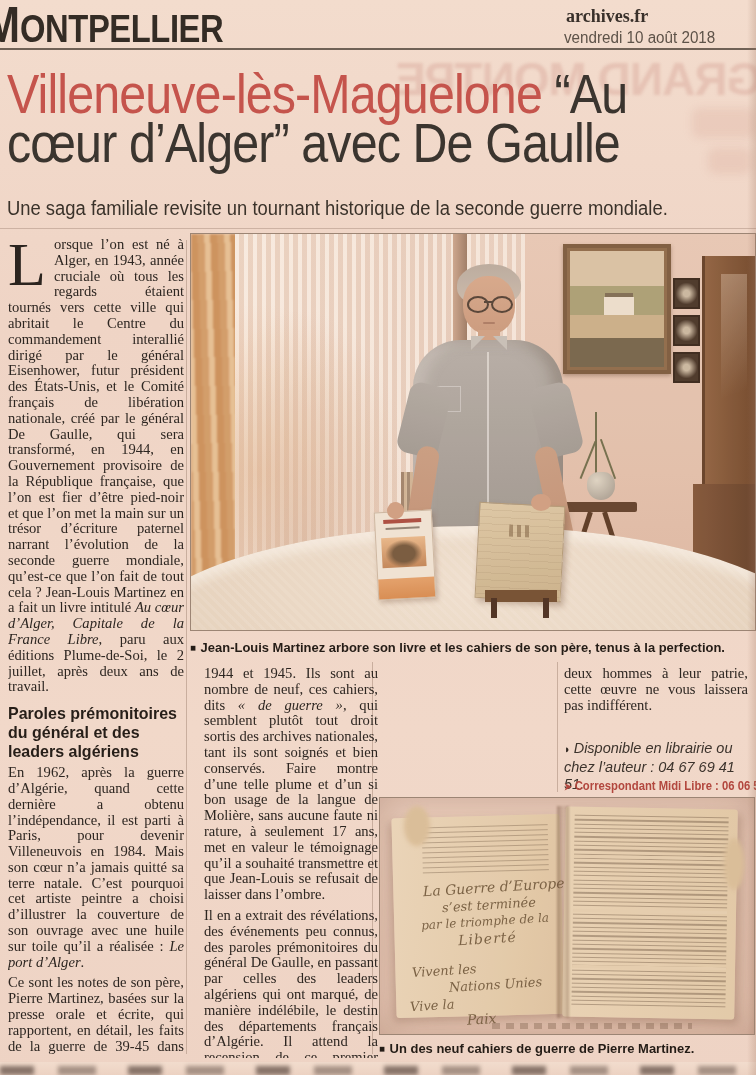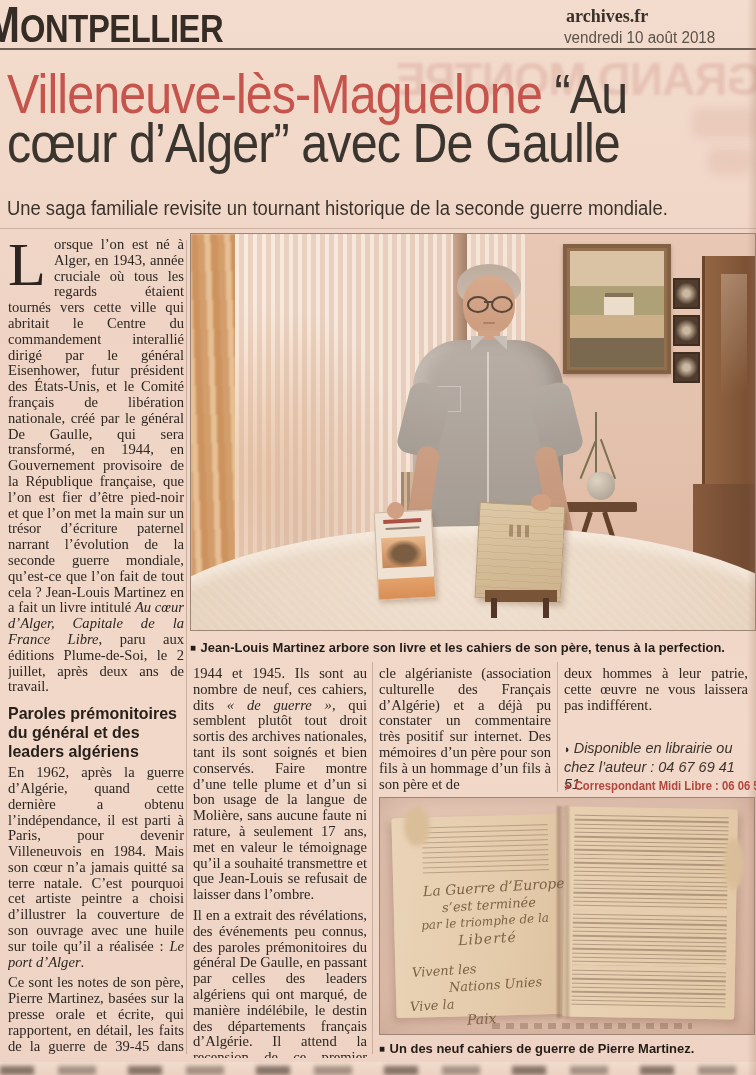--- a/index.html
+++ b/index.html
@@ -35,21 +35,21 @@
   .headline .red{color:#c5544c;}
   .standfirst{position:absolute;left:7px;top:197px;width:812px;transform:scaleX(.92);transform-origin:left top;
     font-family:"Liberation Sans",sans-serif;font-size:20px;color:#3a322a;}
   .sub-rule{position:absolute;left:0;top:228px;width:756px;height:1px;background:#cdb2a3;}
 
   
   .col{position:absolute;font-size:14.6px;line-height:15.8px;text-align:justify;color:#2d2621;overflow:hidden;}
   .col p{margin:0 0 5px 0;}
   .col .it{font-style:italic;}
   .col1{left:8px;top:237px;width:176px;height:818px;}
-  .col2{left:193px;top:666px;width:174px;height:392px;}
+  .col2{left:204px;top:666px;width:174px;height:392px;}
   .col3{left:379px;top:666px;width:172px;height:128px;}
   .col4{left:564px;top:666px;width:184px;height:130px;}
   .dropcap{float:left;font-size:62px;line-height:48px;width:40px;margin:3px 6px 0 0;color:#2b241f;}
   .subhead2{font-family:"Liberation Sans",sans-serif;font-weight:700;font-size:16.5px;line-height:19px;
     color:#261e18;transform:scaleX(.97);transform-origin:left top;margin:9px 0 4px;text-align:left;width:182px;}
   .vsep{position:absolute;width:1px;background:#c9ae9e;}
   .vsep1{left:186px;top:240px;height:814px;}
   .vsep2{left:372px;top:662px;height:392px;}
   .vsep3{left:557px;top:662px;height:130px;}
 
@@ -293,23 +293,20 @@
     <div class="p1-hand p1-handL"></div>
     <div class="p1-hand p1-handR"></div>
   </div>
 
   <div class="caption cap1"><span class="sq">■</span><span>Jean-Louis Martinez arbore son livre et les cahiers de son père, tenus à la perfection.</span></div>
 
   <div class="col col2">
     <p><span>1944 et 1945. Ils sont au nombre de neuf, ces cahiers, dits </span><span class="it">« de guerre »</span><span>, qui semblent plutôt tout droit sortis des archives nationales, tant ils sont soignés et bien conservés. Faire montre d’une telle plume et d’un si bon usage de la langue de Molière, sans aucune faute ni rature, à seulement 17 ans, met en valeur le témoignage qu’il a souhaité transmettre et que Jean-Louis se refusait de laisser dans l’ombre.</span></p>
     <p>Il en a extrait des révélations, des événements peu connus, des paroles prémonitoires du général De Gaulle, en passant par celles des leaders algériens qui ont marqué, de manière indélébile, le destin des départements français d’Algérie. Il attend la recension de ce premier volume de la part du Cer-</p>
   </div>
-  <div class="col col3">
-    <p>cle algérianiste (association culturelle des Français d’Algérie) et a déjà pu constater un commentaire très positif sur internet. Des mémoires d’un père pour son fils à un hommage d’un fils à son père et de</p>
-  </div>
   <div class="col col4">
     <p>deux hommes à leur patrie, cette œuvre ne vous laissera pas indifférent.</p>
   </div>
 
   <div class="note"><span class="bullet">◗</span><span>Disponible en librairie ou chez l’auteur : 04 67 69 41 51.</span></div>
   <div class="correspondent"><span class="bullet">➤</span><span>Correspondant Midi Libre : 06 06 52 35 42</span></div>
 
   <div class="photo photo2">
     <div class="p2-bg"></div>
     <div class="p2-page-left">

